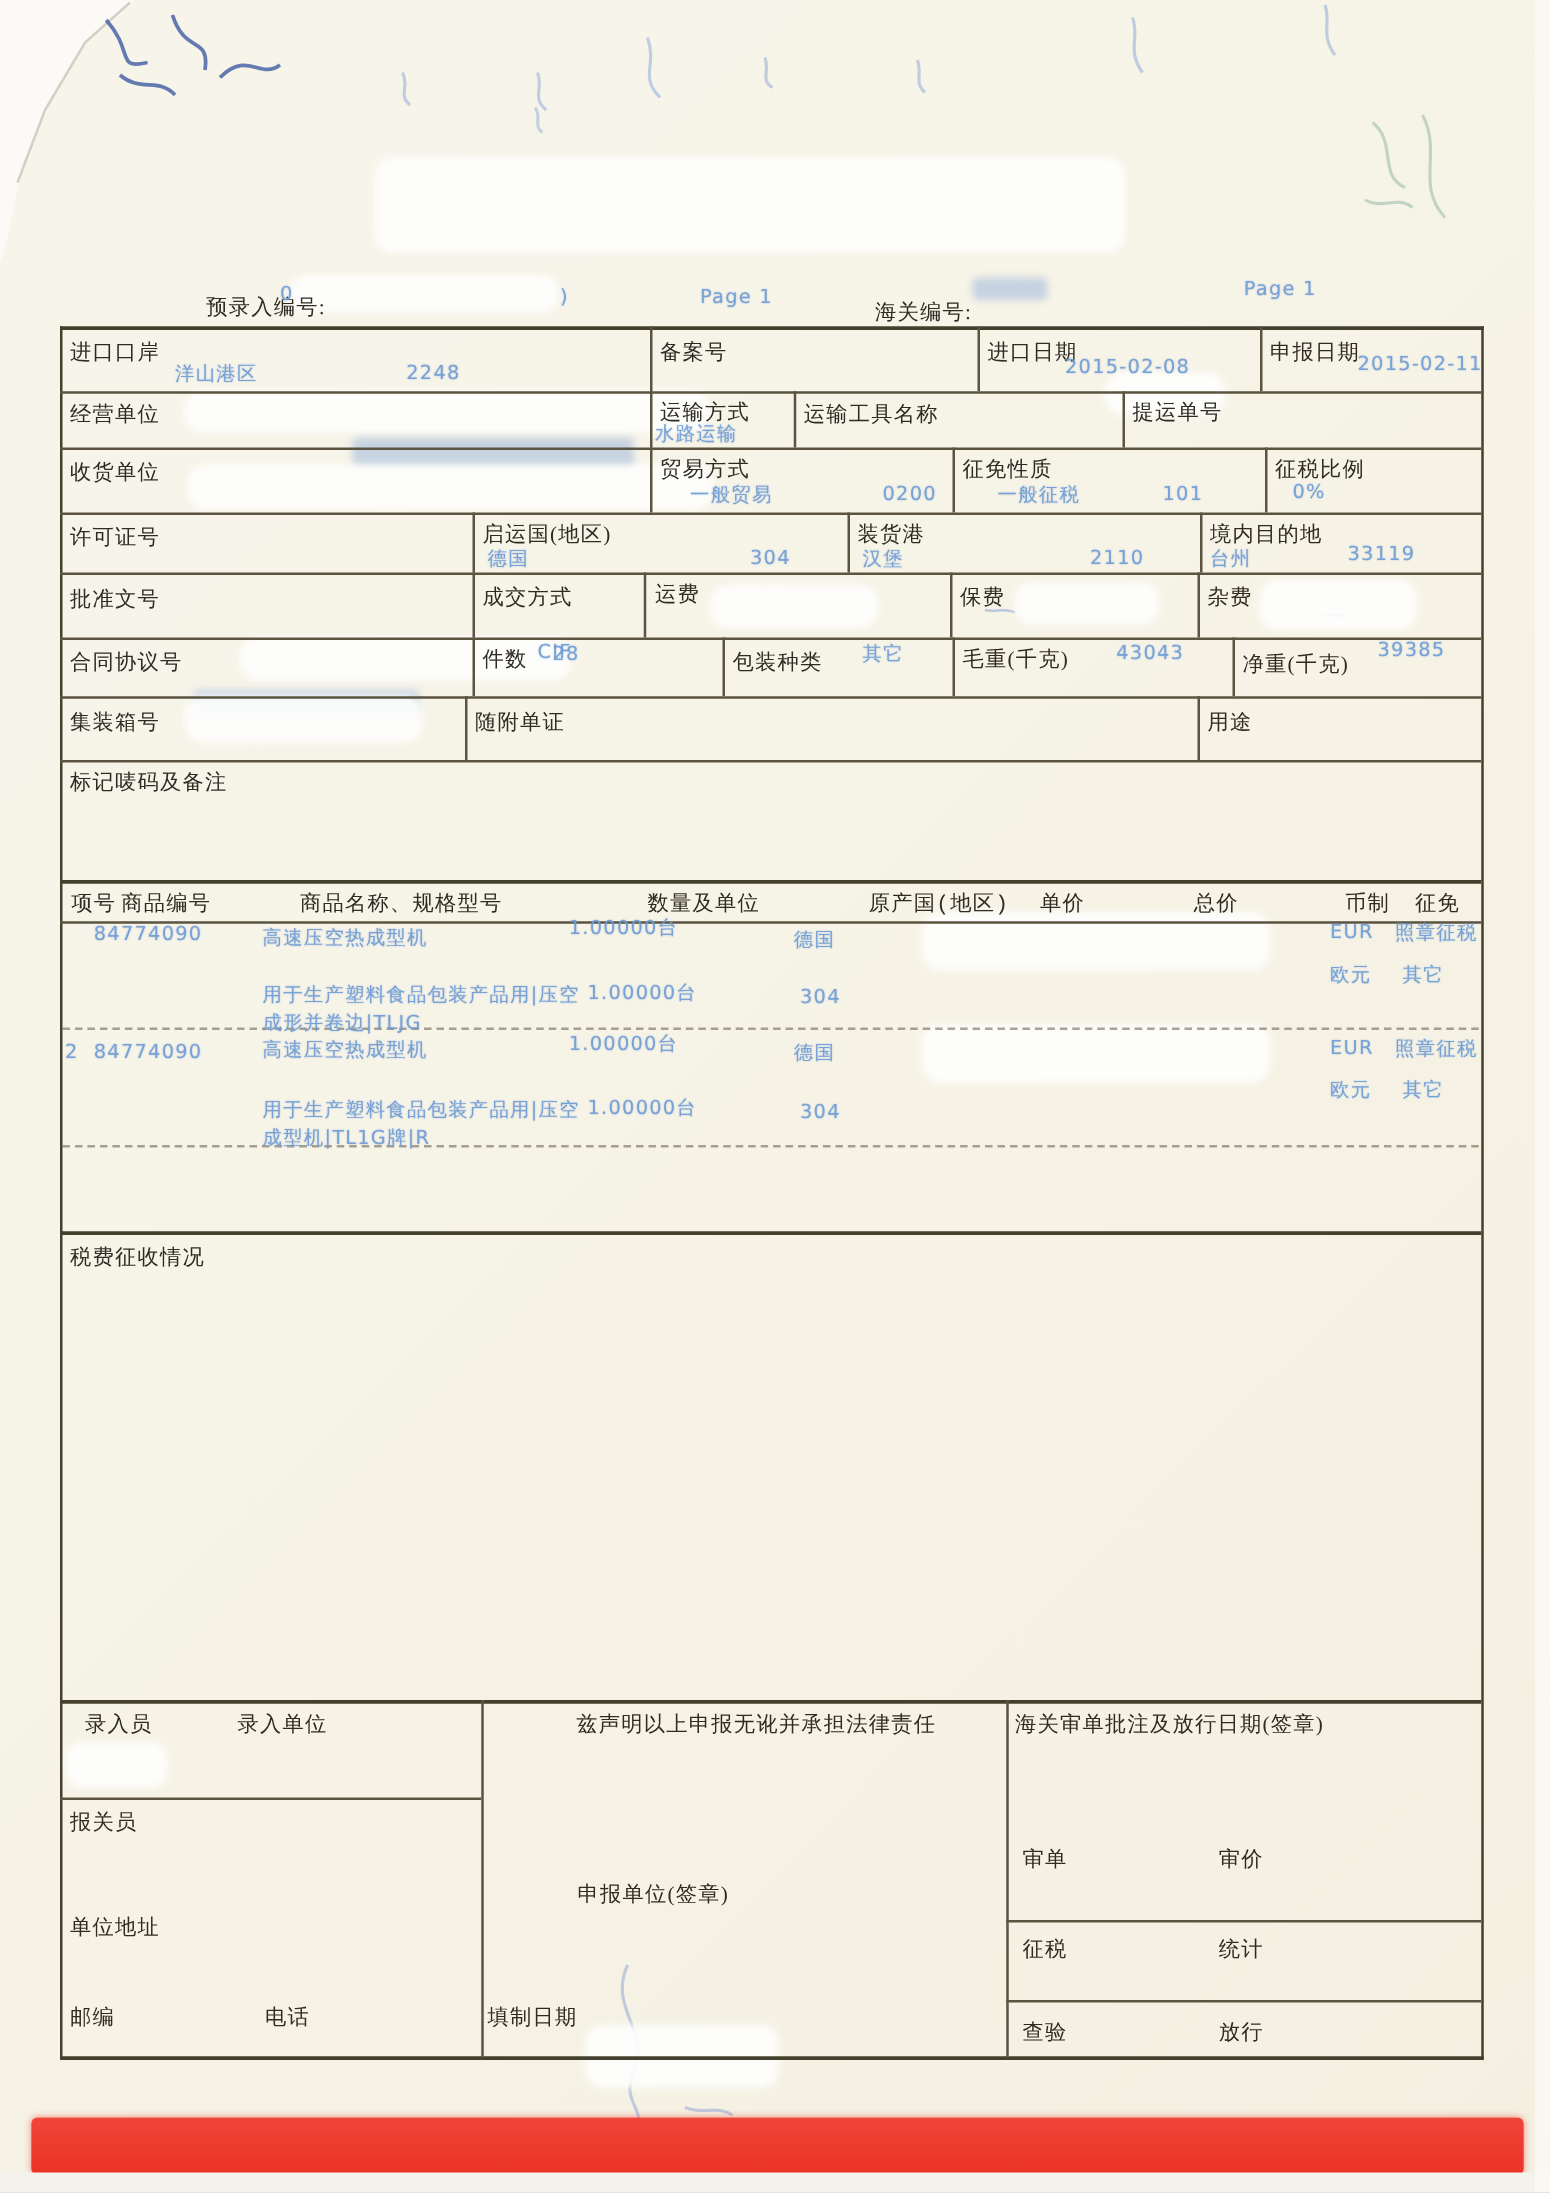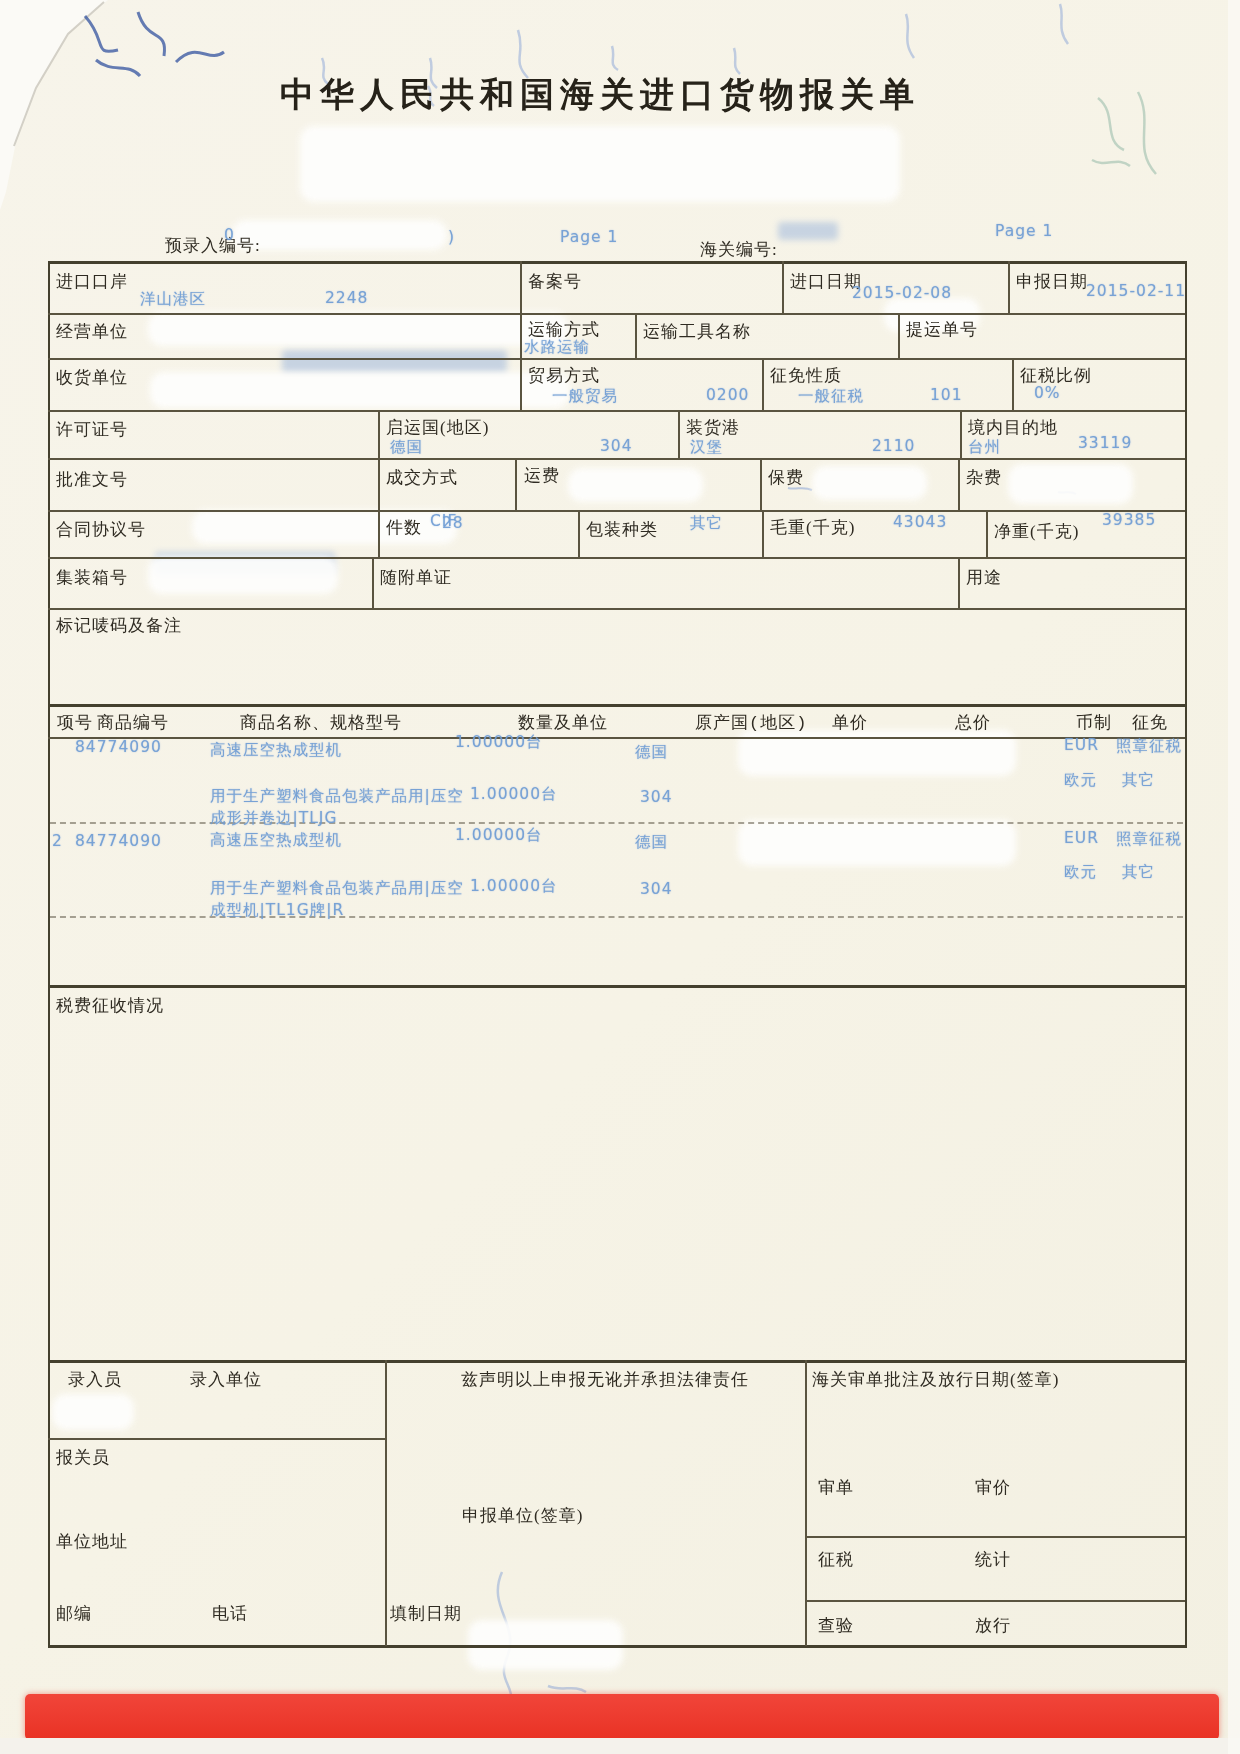--- a/index.html
+++ b/index.html
@@ -35,21 +35,20 @@
     <path d="M0,0 L108,0 L70,32 L38,84 L16,142 L6,192 L0,210 Z" fill="#fbfaf6"></path>
     <path d="M104,2 L68,34 L36,88 L14,146" stroke="#c9c6bc" stroke-width="2" fill="none" opacity=".8"></path>
     <path d="M85,16 C108,42 92,56 118,50 M138,12 C148,44 168,28 164,56 M176,62 C198,40 208,64 224,52 M96,60 C112,74 128,62 140,76" stroke="#33539f" stroke-width="3" fill="none" opacity=".75"></path>
     <path d="M322,58 c6,12 -4,18 6,26 M430,58 c5,14 -5,20 7,30 M518,30 c8,24 -7,30 10,48 M612,46 c4,12 -4,18 6,24 M734,48 c4,12 -3,18 6,26 M906,14 c6,16 -5,26 8,44 M1060,4 c5,14 -4,24 8,40" stroke="#7d9bd4" stroke-width="2.5" fill="none" opacity=".45"></path>
     <path d="M428,86 c6,8 -2,14 6,20" stroke="#7d9bd4" stroke-width="2.5" fill="none" opacity=".4"></path>
     <path d="M1098,98 c20,16 4,42 26,52 M1138,92 c16,30 -6,56 18,82 M1092,160 c14,8 26,-4 38,6" stroke="#68a08c" stroke-width="2.5" fill="none" opacity=".38"></path>
     <path d="M502,1572 c-16,36 20,52 4,88 c-8,22 10,26 4,46 M548,1686 c14,6 26,-2 38,6" stroke="#7d9bd4" stroke-width="2.5" fill="none" opacity=".45"></path>
     <path d="M788,488 c8,2 16,-2 24,2 M1058,492 c6,2 12,-2 18,2" stroke="#7d9bd4" stroke-width="2" fill="none" opacity=".5"></path>
   </svg>
 
-  <div class="lb big" style="left:30px;top:72px;width:1140px;text-align:center;letter-spacing:6px;">中华人民共和国海关进口货物报关单</div>
 
   <div class="smudge" style="left:300px;top:126px;width:600px;height:76px;"></div>
   <div class="smudge" style="left:232px;top:220px;width:215px;height:30px;"></div>
   <div class="bsm" style="left:778px;top:222px;width:60px;height:18px;"></div>
   <div class="smudge" style="left:148px;top:312px;width:420px;height:34px;"></div>
   <div class="smudge" style="left:884px;top:298px;width:96px;height:34px;"></div>
   <div class="bsm" style="left:282px;top:350px;width:225px;height:24px;"></div>
   <div class="smudge" style="left:150px;top:372px;width:420px;height:36px;"></div>
   <div class="smudge" style="left:568px;top:468px;width:135px;height:34px;"></div>
   <div class="smudge" style="left:812px;top:466px;width:115px;height:34px;"></div>

